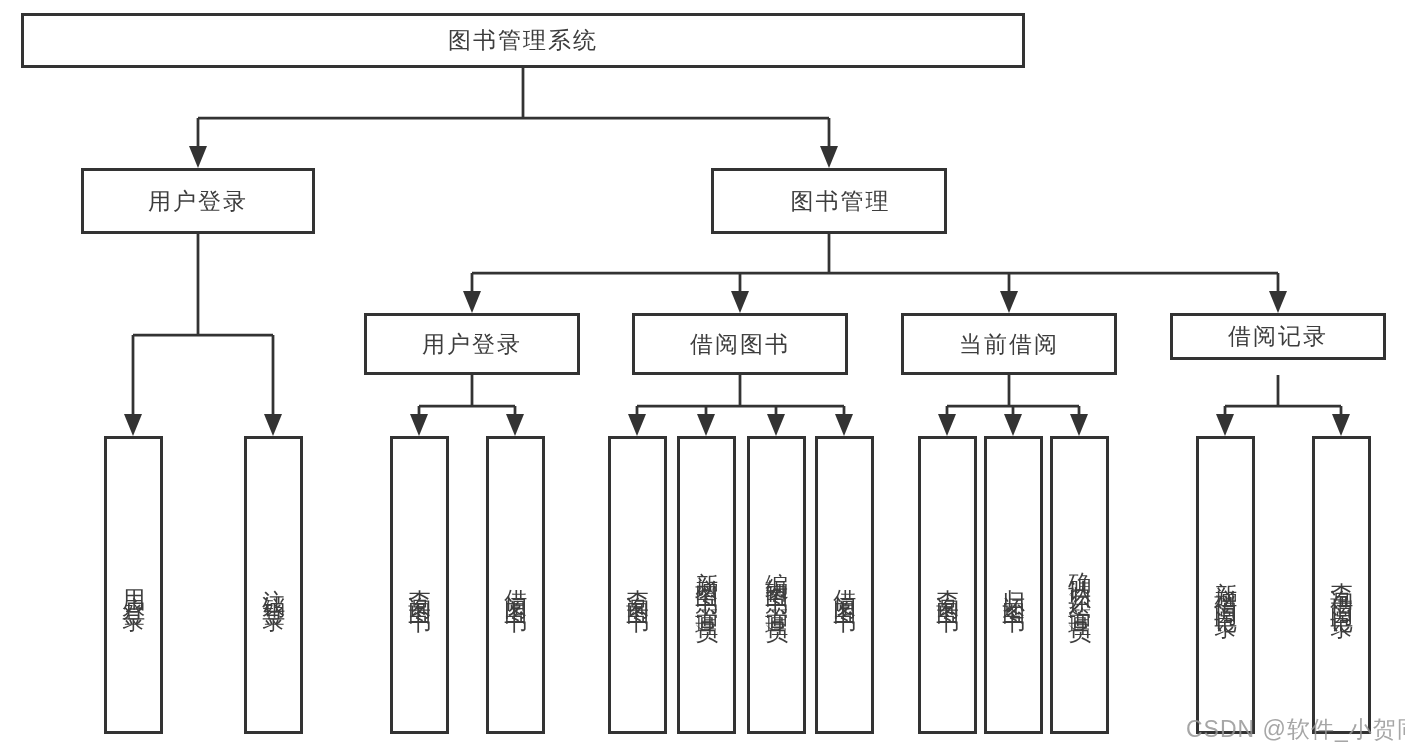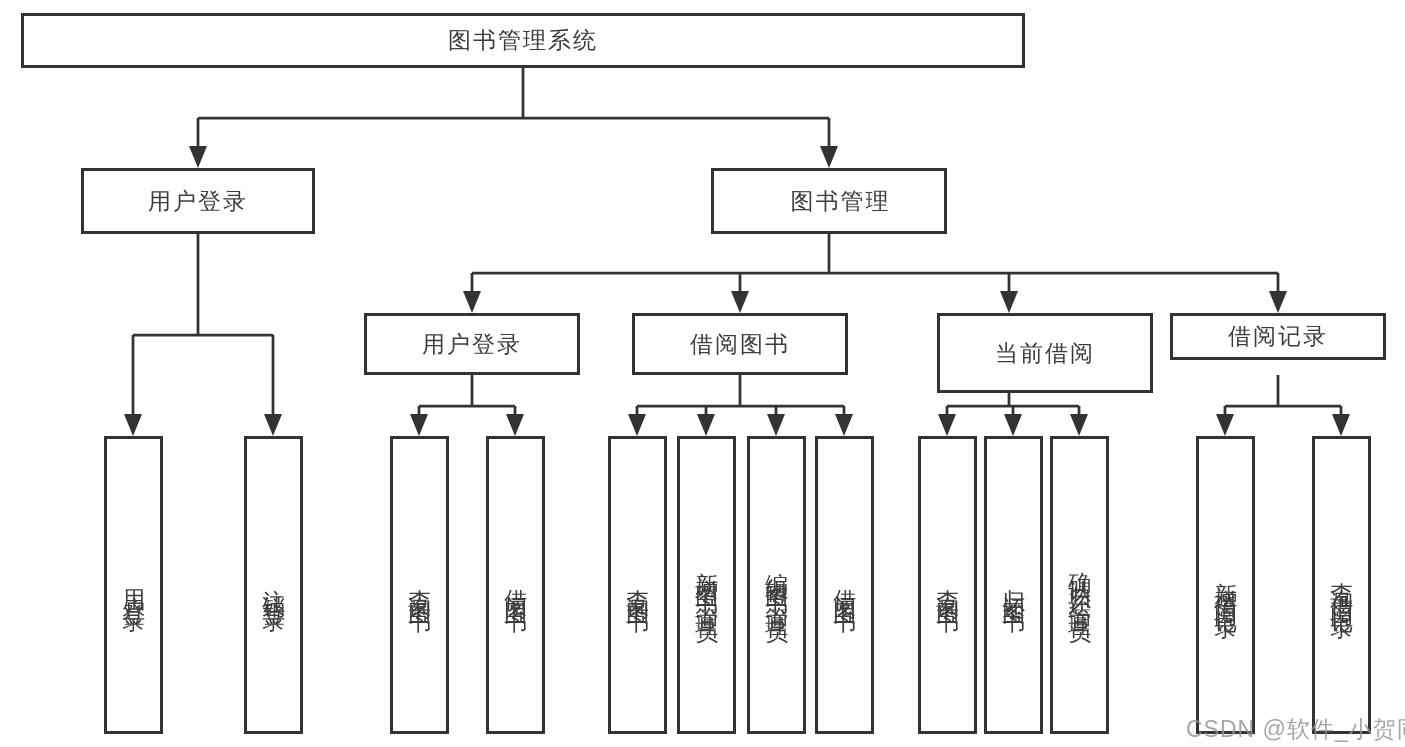--- a/index.html
+++ b/index.html
@@ -131,21 +131,21 @@
   <div class="node hnode" style="left:711px; top:168px; width:236px; height:66px;padding-left:23px;">
     <span class="lbl">图书管理</span>
   </div>
 
   <div class="node hnode" style="left:364px; top:313px; width:216px; height:62px;">
     <span class="lbl">用户登录</span>
   </div>
   <div class="node hnode" style="left:632px; top:313px; width:216px; height:62px;">
     <span class="lbl">借阅图书</span>
   </div>
-  <div class="node hnode" style="left:901px; top:313px; width:216px; height:80px;margin-left:36px;">
+  <div class="node hnode" style="left:901px; top:313px; width:216px; height:62px;">
     <span class="lbl">当前借阅</span>
   </div>
   <div class="node hnode" style="left:1170px; top:313px; width:216px; height:47px;">
     <span class="lbl">借阅记录</span>
   </div>
 
   <div class="node vnode" style="left:104px; top:436px; width:59px; height:298px;">
     <span class="lbl">用户登录</span>
   </div>
   <div class="node vnode" style="left:244px; top:436px; width:59px; height:298px;">

